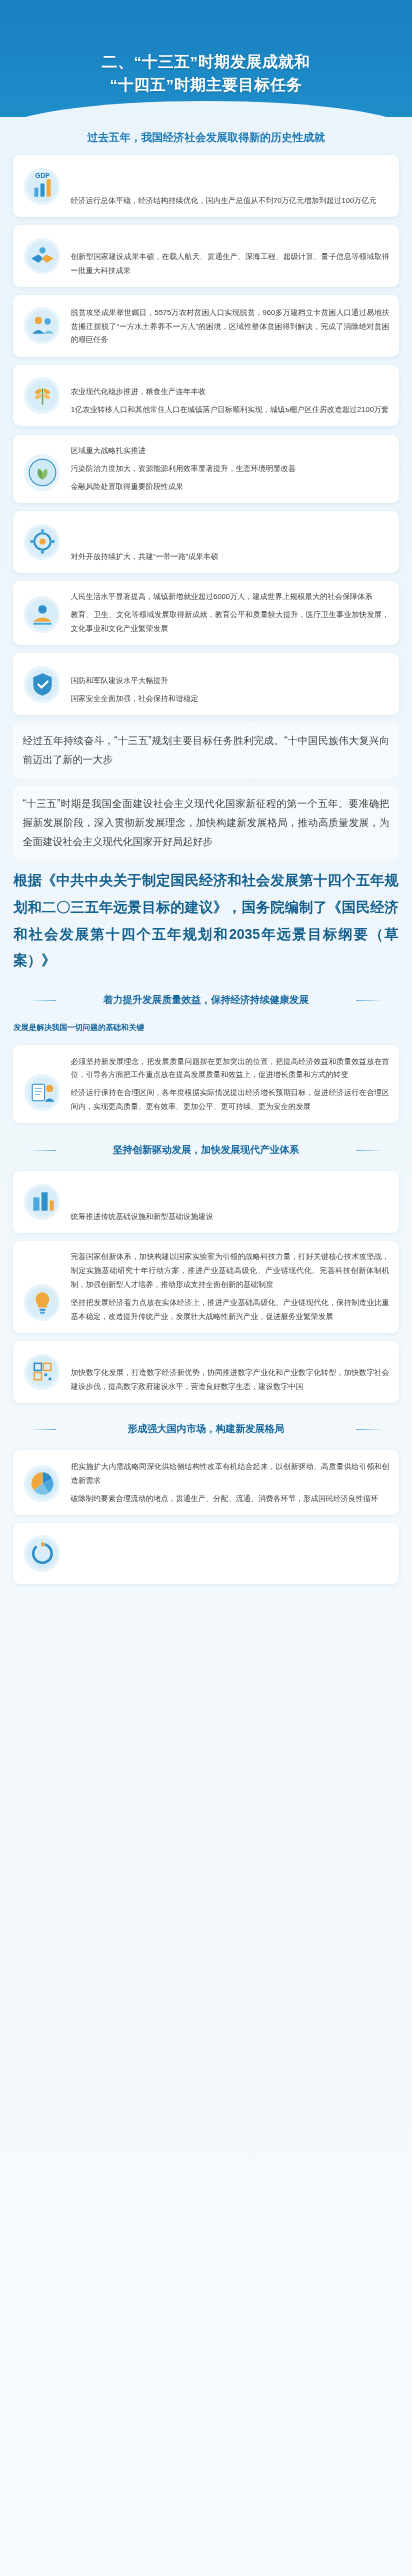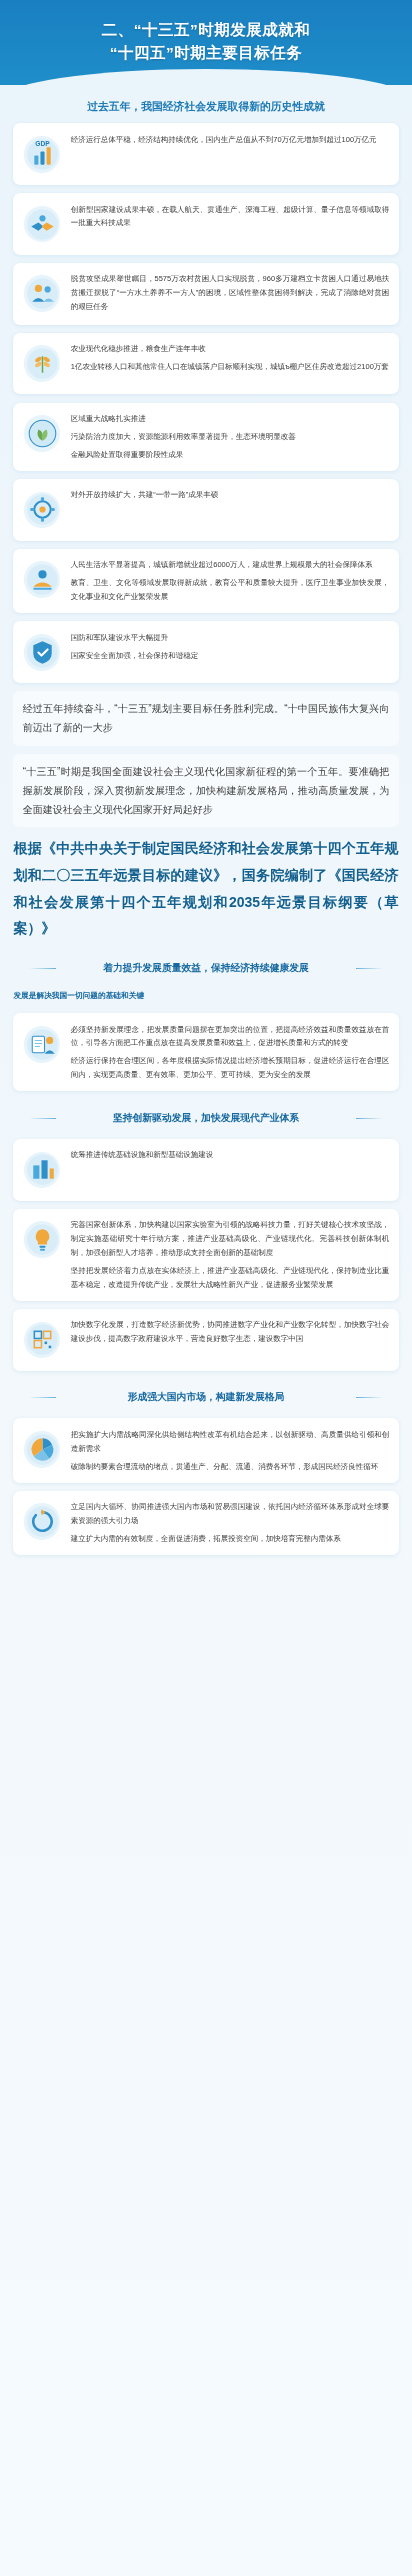--- a/index.html
+++ b/index.html
@@ -49,27 +49,28 @@
     width: 340px;
     text-align: center;
   }
   .sec-head .txt {
     display: inline-block;
     color: #1e7ab5;
     font-size: 10.8px;
     font-weight: bold;
     line-height: 1.5;
     padding: 0 5.2px;
+    font-family: Liberation Mono, monospace;
   }
 
   
   .rows { padding: 0 13.4px; }
   .row {
     display: flex;
-    align-items: flex-start;
+    align-items: flex-end;
     background: #ffffff;
     border-radius: 7.2px;
     box-shadow: 0 1px 4.1px rgba(30,120,180,0.10);
     padding: 9.3px 9.3px 9.3px 7.2px;
     margin-bottom: 8.2px;
   }
   .row .icon {
     flex: 0 0 43px;
     height: 43px;
     margin-right: 7.2px;
@@ -150,21 +151,21 @@
   .ibox svg { position: relative; width: 43px; height: 43px; display: block; }
 
   .spacer { height: 9.3px; }
 </style>
 </head>
 <body>
 
 <div class="page">
 
   <div class="banner">
-    <div class="banner-title" style="white-space: pre-line;">二、“十三五”时期发展成就和
+    <div class="banner-title" style="white-space: pre-line; margin-top: 32px;">二、“十三五”时期发展成就和
 “十四五”时期主要目标任务</div>
   </div>
 
   <div class="sec-head">
     <span class="txt">过去五年，我国经济社会发展取得新的历史性成就</span>
   </div>
 
   <div class="rows">
 
     <div class="row">
@@ -439,22 +440,18 @@
       <div class="icon">
         <div class="ibox">
             <div class="circle-bg"></div>
           <svg viewBox="0 0 84 84">
             <circle cx="42" cy="42" r="30" fill="#d9edf9"></circle>
             <path d="M42 24 a18 18 0 1 1 -13 5.5" fill="none" stroke="#2f8fc9" stroke-width="5" stroke-linecap="round"></path>
             <path d="M40 18 l8 6 l-8 6 z" fill="#f0a73b"></path>
           </svg>
         </div>
       </div>
-      <div class="body">
-        <p>立足国内大循环、协同推进强大国内市场和贸易强国建设，依托国内经济循环体系形成对全球要素资源的强大引力场</p>
-        <p>建立扩大内需的有效制度，全面促进消费，拓展投资空间，加快培育完整内需体系</p>
-      </div>
     </div>
   </div>
 
   <div class="spacer"></div>
 </div>
 
 
 </body></html>

